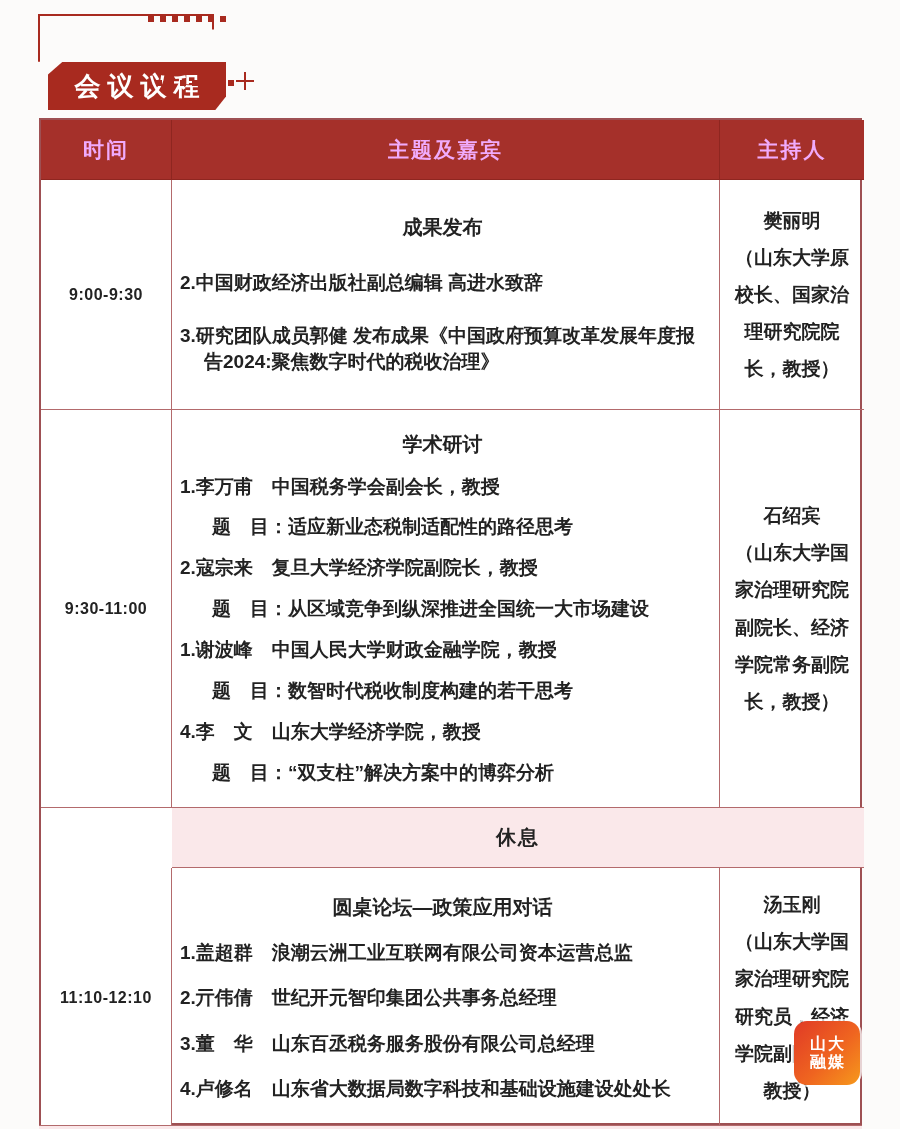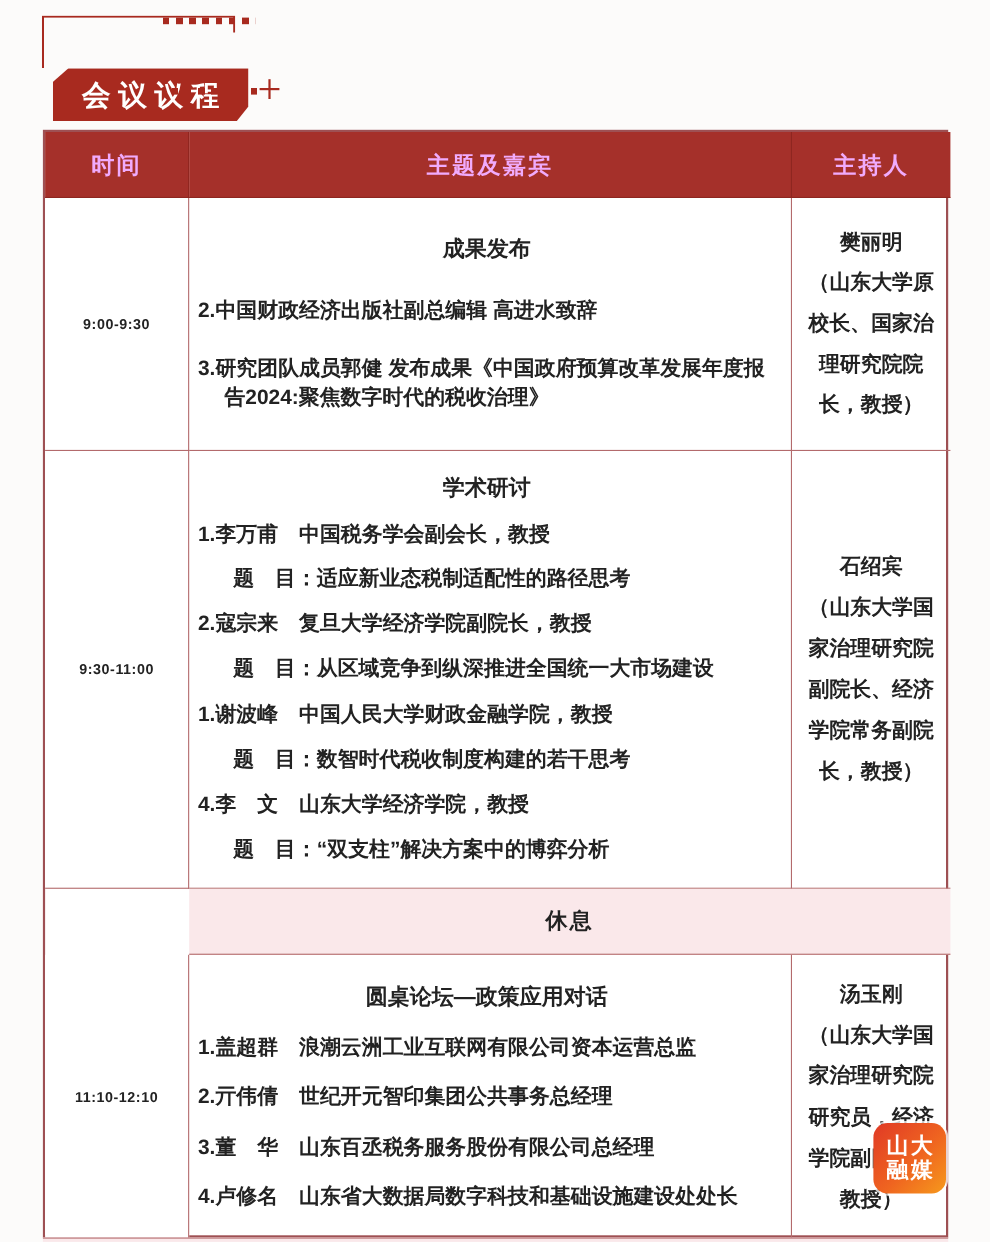--- a/index.html
+++ b/index.html
@@ -58,21 +58,21 @@
   .cell.last-col{border-right:none;}
   .cell.last-row{border-bottom:none;}
   .th{
     background:var(--red);color:#f0abfc;
     display:flex;align-items:center;justify-content:center;
     font-size:21px;font-weight:700;letter-spacing:2px;
     border-right:1px solid #8e2620;border-bottom:1px solid #8e2620;
   }
   .time-cell{
     display:flex;align-items:center;justify-content:center;
-    font-size:13px;font-weight:700;letter-spacing:0.5px;background:#fff;text-align:center;
+    font-size:16px;font-weight:700;letter-spacing:0.5px;background:#fff;text-align:center;
   }
   .content-cell{
     display:flex;flex-direction:column;justify-content:space-evenly;
     padding:6px 14px 6px 8px;font-size:19px;font-weight:600;line-height:1.35;
   }
   .session-title{text-align:center;font-size:20px;font-weight:700;}
   .agenda-item{padding-left:24px;text-indent:-24px;}
   .topic-line{margin-left:32px;}
   .host-cell{
     display:flex;flex-direction:column;align-items:center;justify-content:center;
@@ -91,21 +91,21 @@
   }
   
   .watermark{
     position:absolute;left:794px;top:1021px;width:66px;height:64px;
     border-radius:13px;
     background:linear-gradient(135deg,#e03a26 0%,#ef6420 55%,#f6991c 100%);
     display:flex;flex-direction:column;align-items:center;justify-content:center;
     box-shadow:0 0 0 2px rgba(255,255,255,.75);
   }
   .watermark div{
-    color:#fff;font-size:20px;font-weight:800;line-height:1.12;letter-spacing:2px;text-indent:2px;
+    color:#fff;font-size:16px;font-weight:800;line-height:1.12;letter-spacing:2px;text-indent:2px;
   }
 </style>
 </head>
 <body>
 
 <div class="badge-wrap">
   <div class="badge-dots-top"></div>
   <div class="badge-outline"></div>
   <div class="badge-box">
     <span>会议议程</span>

